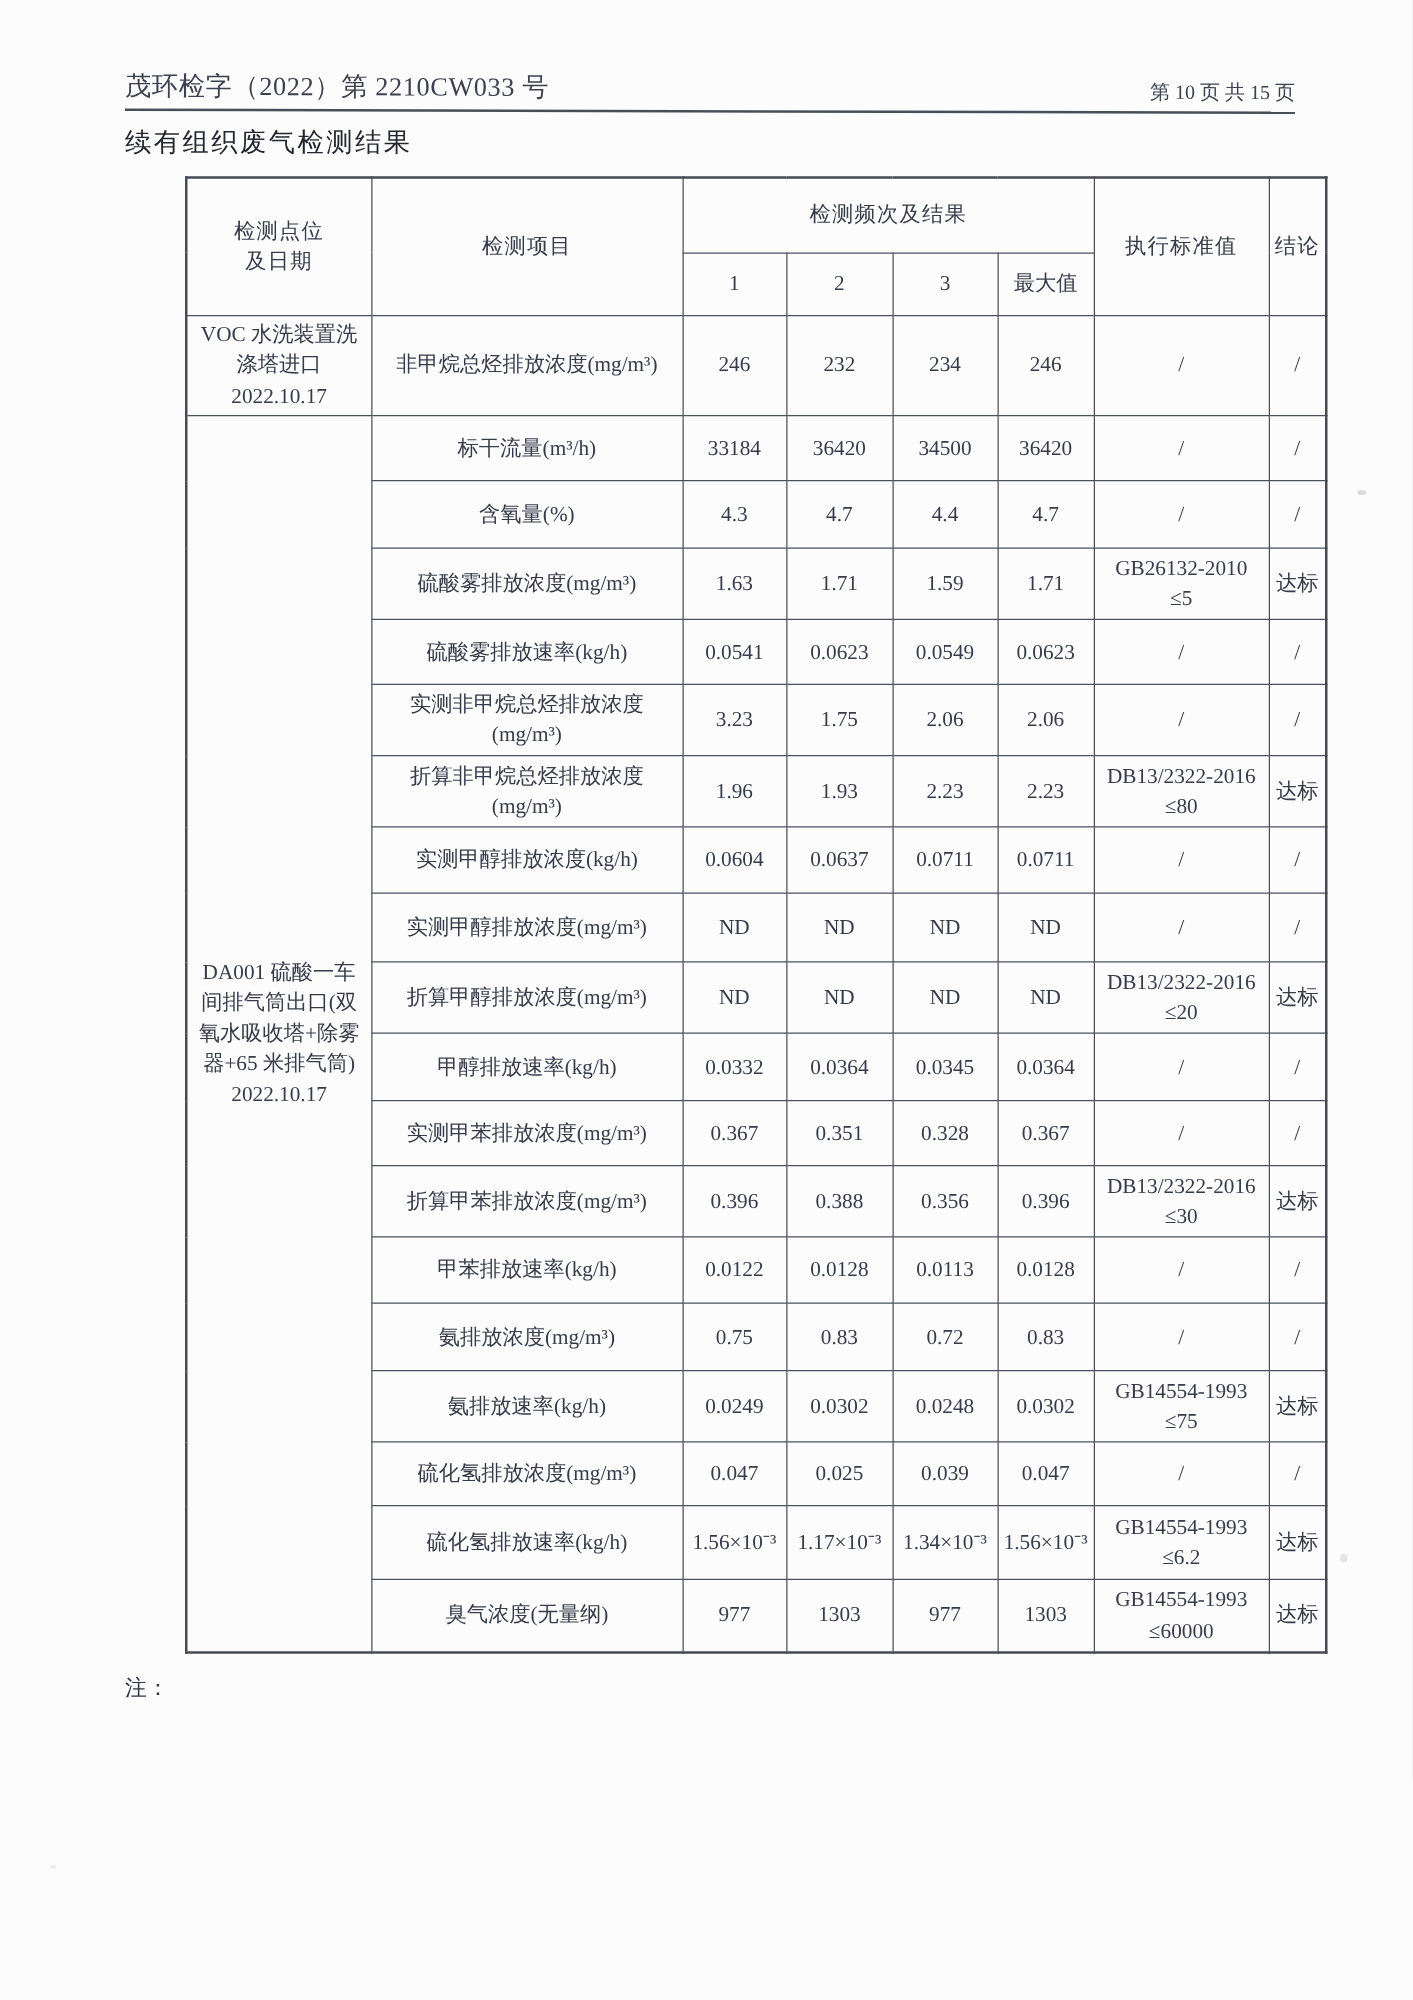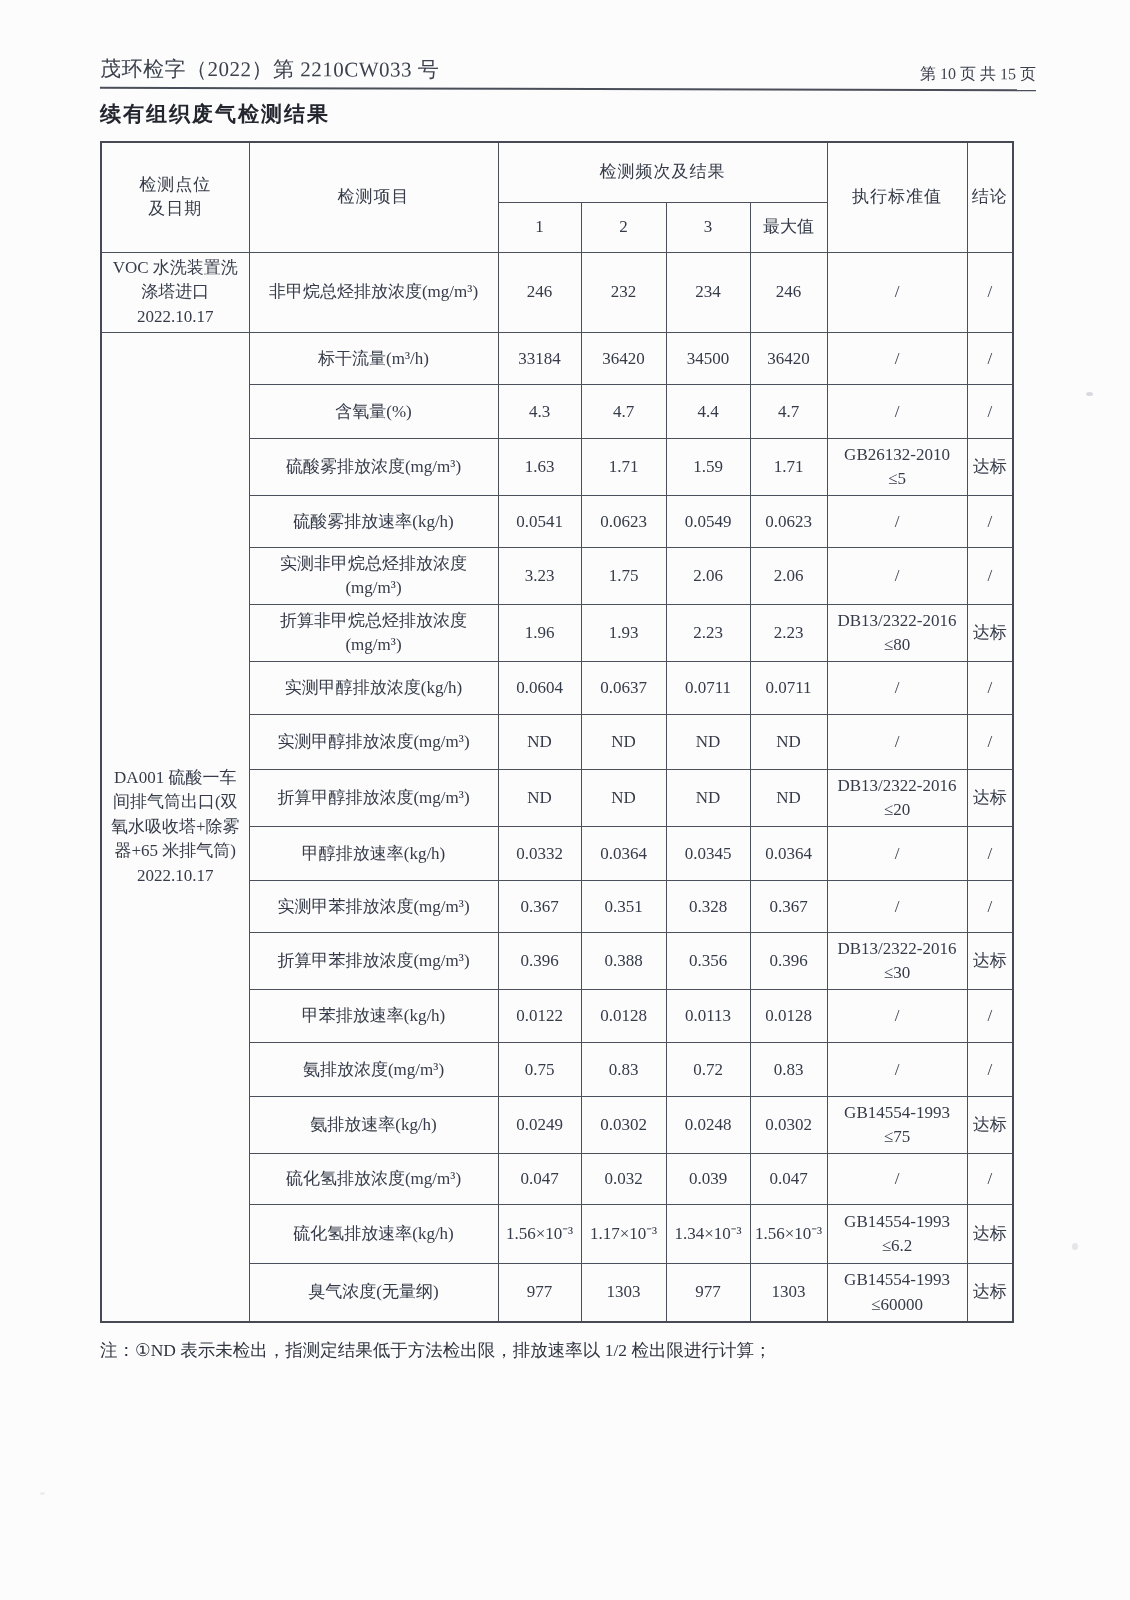--- a/index.html
+++ b/index.html
@@ -25,21 +25,21 @@
     align-items: flex-end;
     border-bottom: 2px solid #4a4e58;
     padding-bottom: 4px;
     transform: rotate(0.15deg);
   }
   .doc-number { font-size: 21px; letter-spacing: 0.5px; color: #3c414d; }
   .page-info  { font-size: 16px; color: #3c414d; }
   .page-title {
     margin-top: 10px;
     font-size: 21px;
-    font-weight: bold;
+    font-weight: normal;
     color: #23262e;
     letter-spacing: 2px;
   }
   table.results {
     margin-top: 13px;
     border-collapse: collapse;
     table-layout: fixed;
     width: 912px;
     background: transparent;
   }
@@ -47,21 +47,21 @@
     border: 1px solid #4b505a;
     text-align: center;
     vertical-align: middle;
     font-weight: normal;
     font-size: 17px;
     color: #353b48;
     padding: 3px 4px;
     white-space: pre-line;
     line-height: 1.45;
   }
-  table.results { border: 2px solid #454a54; }
+  table.results { border: 2px solid #454a54; margin-left: 48px; }
   th.h { font-size: 18px; letter-spacing: 1px; }
   td.loc { font-size: 17px; padding: 4px 6px; }
   td.item { font-size: 17px; }
   td.num { font-size: 17px; font-family: "Liberation Serif", serif; }
   td.num-sm { font-size: 15px; }
   td.std { font-size: 16.5px; line-height: 1.3; }
   td.concl { font-size: 17px; }
   .notes {
     margin-top: 12px;
     font-size: 17.5px;
@@ -272,21 +272,21 @@
           <td class="num">0.0302</td>
           <td class="num">0.0248</td>
           <td class="num">0.0302</td>
           <td class="std">GB14554-1993
 ≤75</td>
           <td class="concl">达标</td>
         </tr>
         <tr style="height:51px">
           <td class="item">硫化氢排放浓度(mg/m³)</td>
           <td class="num">0.047</td>
-          <td class="num">0.032</td>
+          <td class="num">0.025</td>
           <td class="num">0.039</td>
           <td class="num">0.047</td>
           <td class="std">/</td>
           <td class="concl">/</td>
         </tr>
         <tr style="height:59px">
           <td class="item">硫化氢排放速率(kg/h)</td>
           <td class="num num-sm">1.56×10⁻³</td>
           <td class="num num-sm">1.17×10⁻³</td>
           <td class="num num-sm">1.34×10⁻³</td>
@@ -304,17 +304,16 @@
           <td class="std">GB14554-1993
 ≤60000</td>
           <td class="concl">达标</td>
         </tr>
       </tbody>
     </table>
 
     <div class="notes">
       <div class="note-row">
         <span class="note-prefix">注：</span>
-        <span>①ND 表示未检出，指测定结果低于方法检出限，排放速率以 1/2 检出限进行计算；</span>
       </div>
     </div>
   </div>
 </div>
 
 </body></html>

